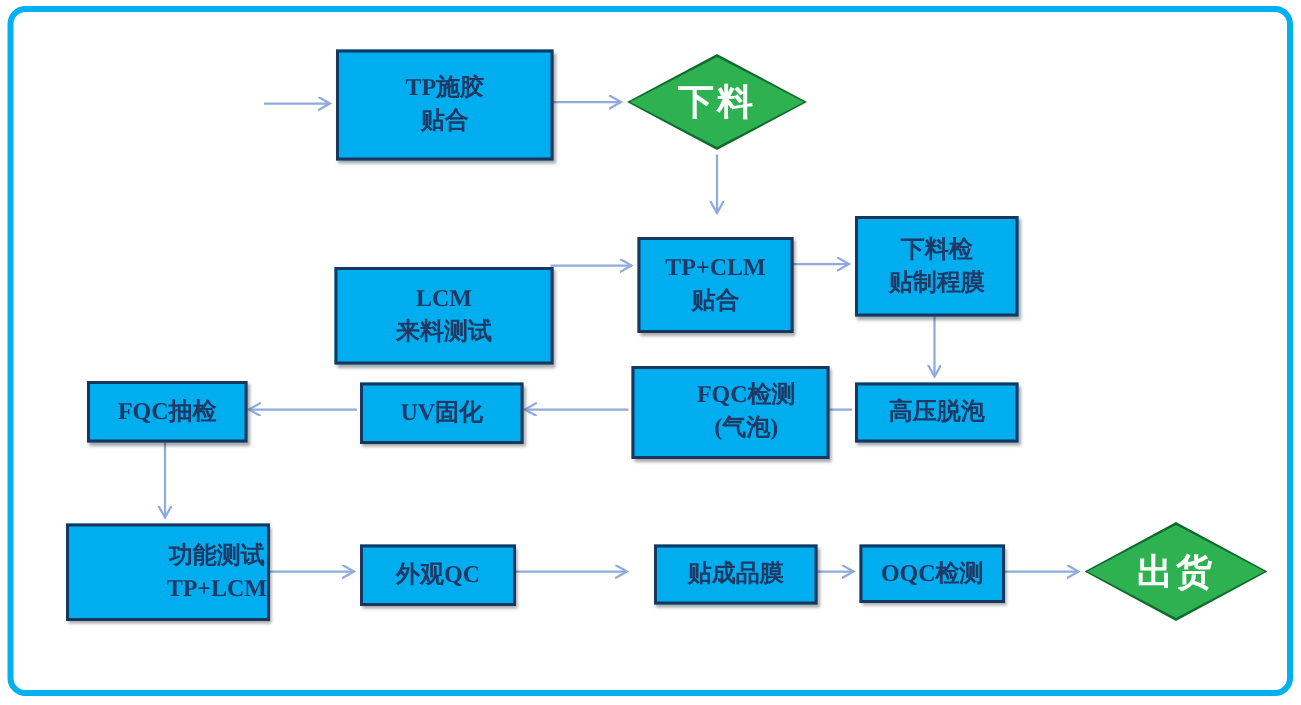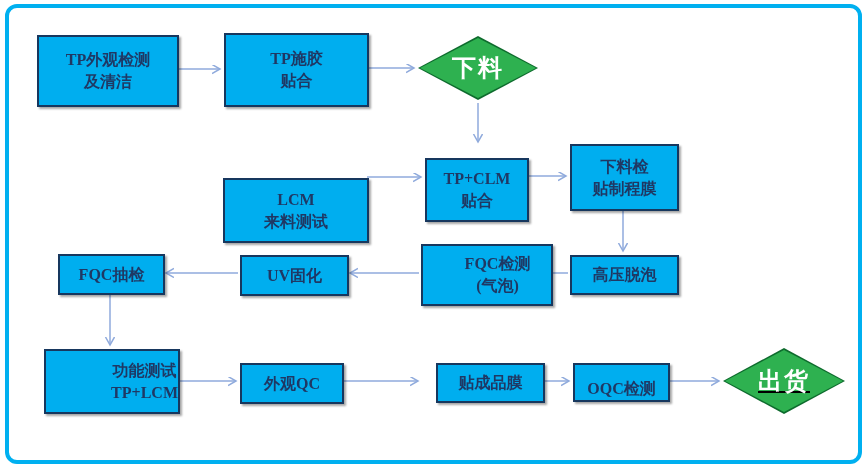--- a/index.html
+++ b/index.html
@@ -37,22 +37,22 @@
   .n4  { left:223px; top:146px; width:142px; height:61px;margin-top:32px; }
   .n5  { left:425px; top:158px; width:100px; height:60px; }
   .n6  { left:570px; top:144px; width:105px; height:63px; }
   .n7  { left:58px;  top:254px; width:103px; height:37px;text-align:right; }
   .n8  { left:240px; top:255px; width:105px; height:37px; }
   .n9  { left:421px; top:244px; width:107px; height:58px;padding-left:21px; }
   .n10 { left:570px; top:255px; width:105px; height:36px; }
   .n11 { left:44px;  top:349px; width:132px; height:61px;justify-content:flex-end; }
   .n12 { left:240px; top:363px; width:100px; height:37px; }
   .n13 { left:436px; top:363px; width:105px; height:36px; }
-  .n14 { left:573px; top:363px; width:93px;  height:35px;align-items:flex-end; }
-  .d2  { left:723px; top:348px; width:122px; height:66px;text-decoration:underline; }
+  .n14 { left:573px; top:363px; width:93px;  height:35px; }
+  .d2  { left:723px; top:348px; width:122px; height:66px; }
 </style>
 </head>
 <body>
 
 <div id="canvas">
   <div class="frame"></div>
 
   <svg class="arrows" width="867" height="470" viewBox="0 0 867 470">
     <defs>
       <marker id="arw" markerWidth="12" markerHeight="12" refX="8" refY="4.5" orient="auto" markerUnits="userSpaceOnUse">
@@ -68,24 +68,20 @@
     <line class="arrow-line" x1="568" y1="273" x2="532" y2="273" marker-end="url(#arw)"></line>
     <line class="arrow-line" x1="419" y1="273" x2="350" y2="273" marker-end="url(#arw)"></line>
     <line class="arrow-line" x1="238" y1="273" x2="166" y2="273" marker-end="url(#arw)"></line>
     <line class="arrow-line" x1="110" y1="293" x2="110" y2="345" marker-end="url(#arw)"></line>
     <line class="arrow-line" x1="178" y1="381" x2="236" y2="381" marker-end="url(#arw)"></line>
     <line class="arrow-line" x1="342" y1="381" x2="418" y2="381" marker-end="url(#arw)"></line>
     <line class="arrow-line" x1="529" y1="381" x2="569" y2="381" marker-end="url(#arw)"></line>
     <line class="arrow-line" x1="668" y1="381" x2="719" y2="381" marker-end="url(#arw)"></line>
   </svg>
 
-  <div class="node rect n1">
-    <span class="label">TP外观检测
-及清洁</span>
-  </div>
   <div class="node rect n2">
     <span class="label">TP施胶
 贴合</span>
   </div>
   <div class="node d1">
     <div class="diamond-outer"></div>
     <div class="diamond-inner"></div>
     <span class="diamond-label">下料</span>
   </div>
 

